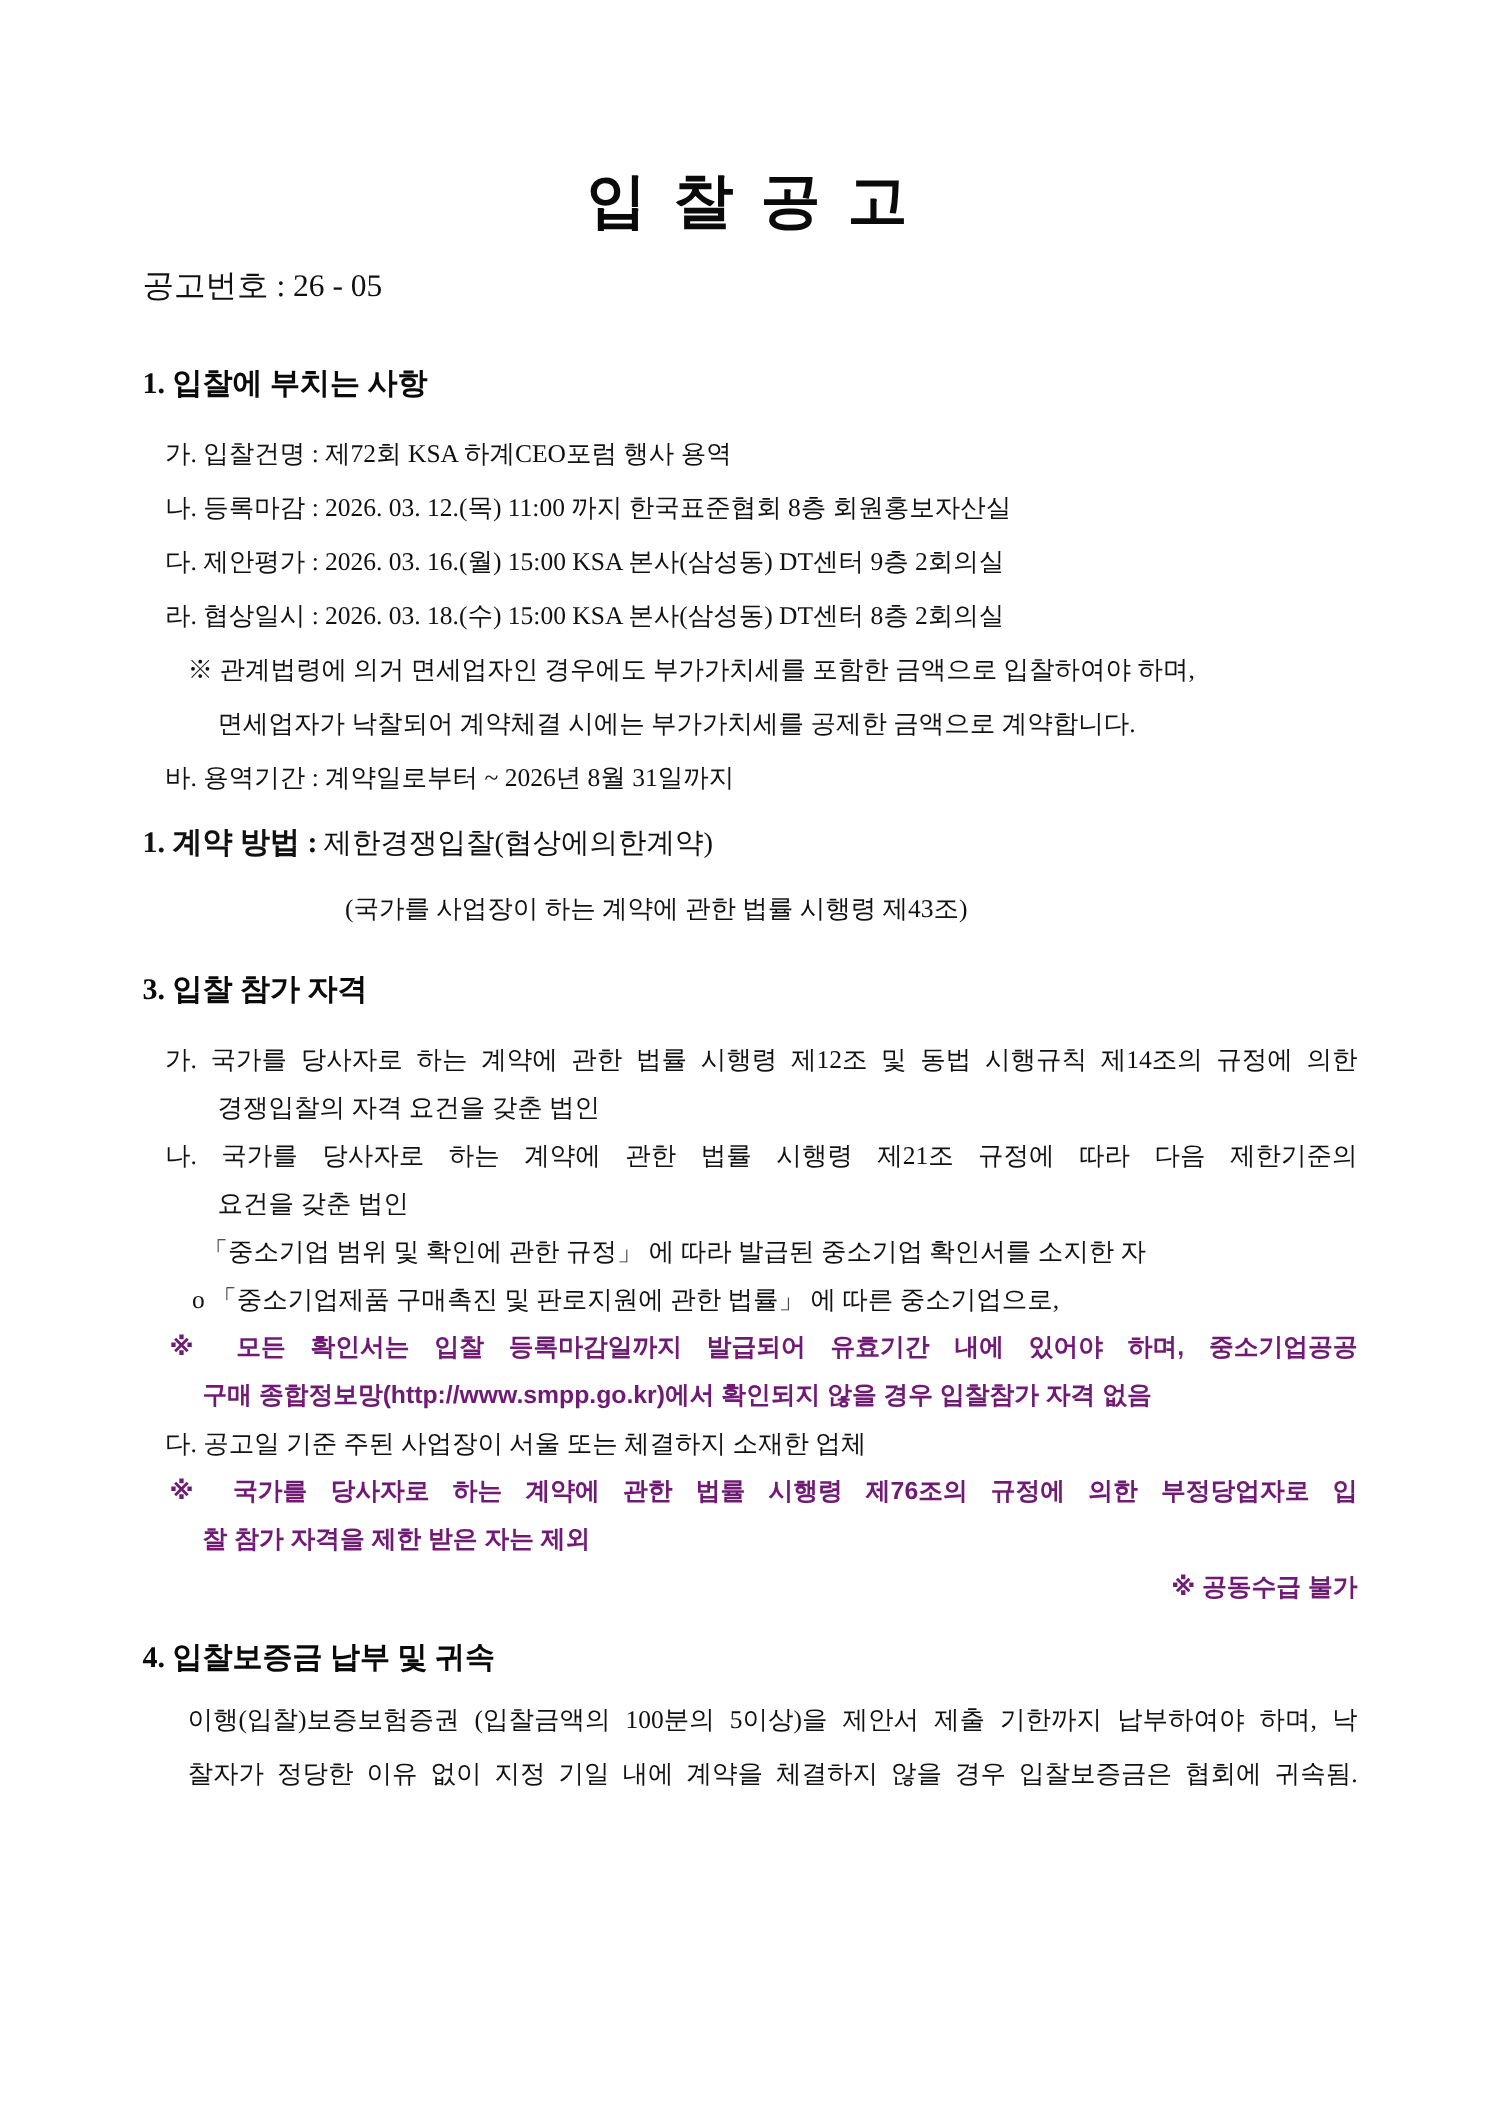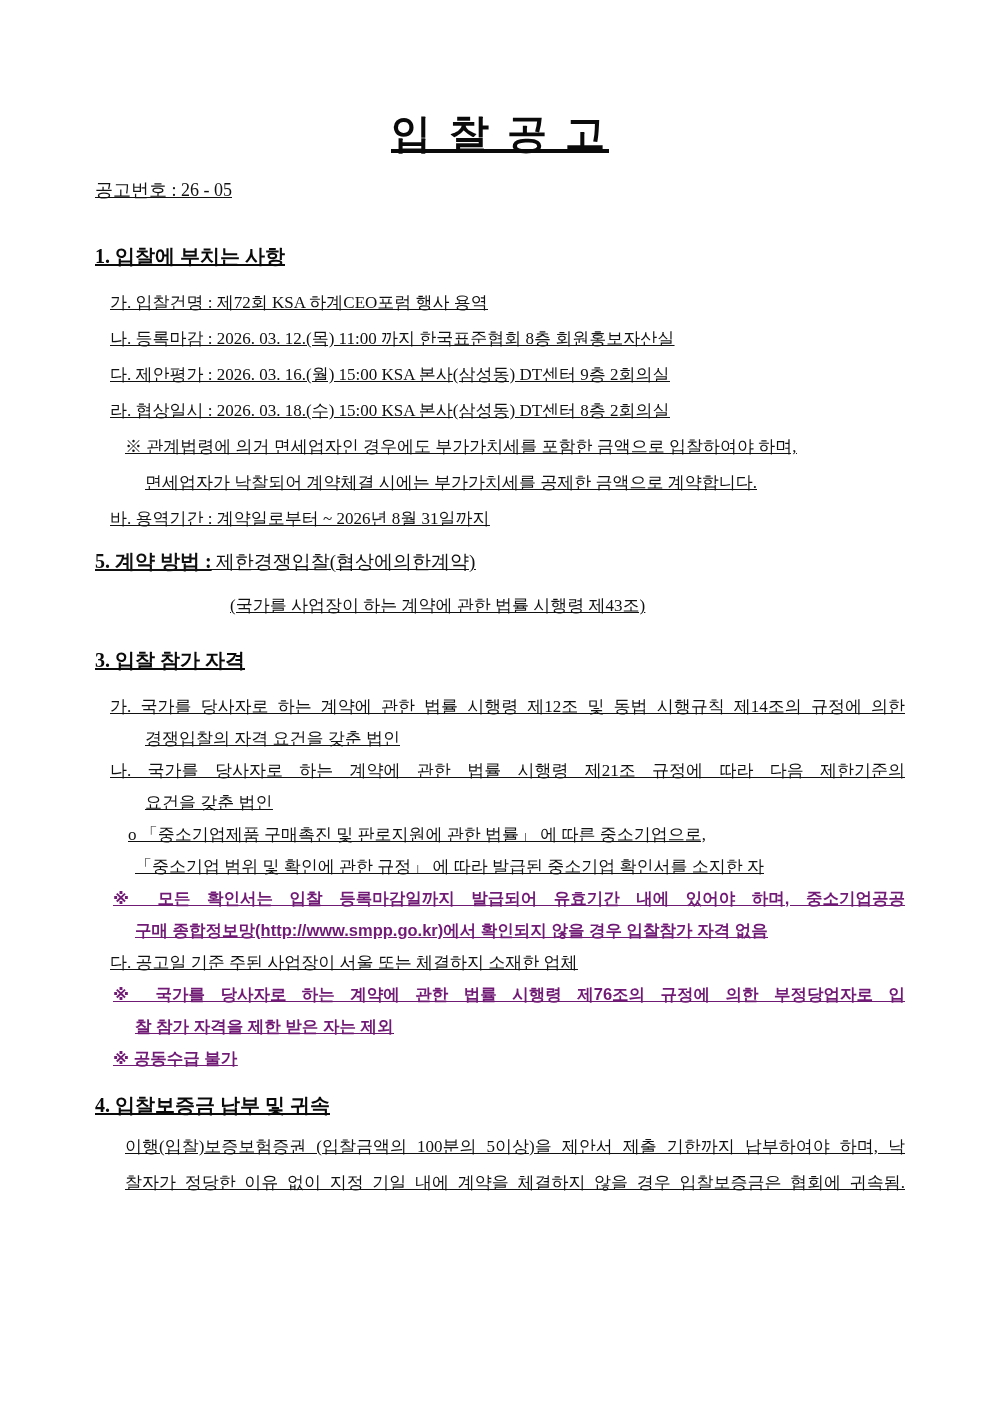--- a/index.html
+++ b/index.html
@@ -1,15 +1,15 @@
 <!DOCTYPE html>
 <html><head>
 <meta charset="utf-8">
 <style>
-  * { margin: 0; padding: 0; box-sizing: border-box; text-decoration: underline; }
+  * { margin: 0; padding: 0; box-sizing: border-box; }
   html, body { background: #ffffff; }
   .page {
     position: relative;
     width: 992px;
     height: 1403px;
     margin: 0 auto;
     background: #ffffff;
     color: #111111;
     font-family: "Liberation Serif", "DejaVu Serif", serif;
     padding: 110px 87px 40px 95px;
@@ -18,21 +18,21 @@
   .doc-title {
     text-align: center;
     font-size: 40px;
     font-weight: 700;
     letter-spacing: 4px;
     line-height: 48px;
     color: #0a0a0a;
   }
   .notice-no {
     margin-top: 21px;
-    font-size: 18px;
+    font-size: 21px;
     line-height: 22px;
   }
   .s-heading {
     font-size: 20px;
     font-weight: 700;
     line-height: 26px;
     color: #0a0a0a;
   }
   .line {
     font-size: 17px;
@@ -51,21 +51,21 @@
     font-weight: 700;
     font-size: 16.5px;
     color: #701a75;
   }
   
   .ind-a { padding-left: 15px; }   
   .ind-b { padding-left: 30px; }   
   .ind-c { padding-left: 50px; }   
   .ind-o { padding-left: 33px; }   
   .ind-q { padding-left: 40px; }   
-  .ind-x { padding-left: 18px; }   
+  .ind-x { padding-left: 18px; text-align: right; }   
   .ind-s2 { padding-left: 135px; } 
   .mt-s1 { margin-top: 42px; margin-bottom: 22px; }
   .mt-s2 { margin-top: 18px; margin-bottom: 19px; }
   .mt-s3 { margin-top: 30px; margin-bottom: 22px; }
   .mt-s4 { margin-top: 22px; margin-bottom: 17px; }
   .s2-label { font-weight: 700; font-size: 20px; }
   .s2-value { font-weight: 400; font-size: 19px; }
 </style>
 </head>
 <body>
@@ -82,34 +82,34 @@
     <div class="line ind-a">나. 등록마감 : 2026. 03. 12.(목) 11:00 까지 한국표준협회 8층 회원홍보자산실</div>
     <div class="line ind-a">다. 제안평가 : 2026. 03. 16.(월) 15:00 KSA 본사(삼성동) DT센터 9층 2회의실</div>
     <div class="line ind-a">라. 협상일시 : 2026. 03. 18.(수) 15:00 KSA 본사(삼성동) DT센터 8층 2회의실</div>
     <div class="line ind-b">※ 관계법령에 의거 면세업자인 경우에도 부가가치세를 포함한 금액으로 입찰하여야 하며,</div>
     <div class="line ind-c">면세업자가 낙찰되어 계약체결 시에는 부가가치세를 공제한 금액으로 계약합니다.</div>
     <div class="line ind-a">바. 용역기간 : 계약일로부터 ~ 2026년 8월 31일까지</div>
   </div>
 
   <div>
     <div class="mt-s2">
-      <span class="s2-label">5. 계약 방법 :</span>
+      <span class="s2-label">1. 계약 방법 :</span>
       <span class="s2-value">제한경쟁입찰(협상에의한계약)</span>
     </div>
     <div class="line ind-s2">(국가를 사업장이 하는 계약에 관한 법률 시행령 제43조)</div>
   </div>
 
   <div>
     <div class="s-heading mt-s3">3. 입찰 참가 자격</div>
     <div class="line tight ind-a jl">가. 국가를 당사자로 하는 계약에 관한 법률 시행령 제12조 및 동법 시행규칙 제14조의 규정에 의한</div>
     <div class="line tight ind-c">경쟁입찰의 자격 요건을 갖춘 법인</div>
     <div class="line tight ind-a jl">나. 국가를 당사자로 하는 계약에 관한 법률 시행령 제21조 규정에 따라 다음 제한기준의</div>
     <div class="line tight ind-c">요건을 갖춘 법인</div>
+    <div class="line tight ind-q">「중소기업 범위 및 확인에 관한 규정」 에 따라 발급된 중소기업 확인서를 소지한 자</div>
     <div class="line tight ind-o">o 「중소기업제품 구매촉진 및 판로지원에 관한 법률」 에 따른 중소기업으로,</div>
-    <div class="line tight ind-q">「중소기업 범위 및 확인에 관한 규정」 에 따라 발급된 중소기업 확인서를 소지한 자</div>
     <div class="line tight ind-x jl bold-gothic">※ 모든 확인서는 입찰 등록마감일까지 발급되어 유효기간 내에 있어야 하며, 중소기업공공</div>
     <div class="line tight ind-q bold-gothic">구매 종합정보망(http://www.smpp.go.kr)에서 확인되지 않을 경우 입찰참가 자격 없음</div>
     <div class="line tight ind-a">다. 공고일 기준 주된 사업장이 서울 또는 체결하지 소재한 업체</div>
     <div class="line tight ind-x jl bold-gothic">※ 국가를 당사자로 하는 계약에 관한 법률 시행령 제76조의 규정에 의한 부정당업자로 입</div>
     <div class="line tight ind-q bold-gothic">찰 참가 자격을 제한 받은 자는 제외</div>
     <div class="line tight ind-x bold-gothic">※ 공동수급 불가</div>
   </div>
 
   <div>
     <div class="s-heading mt-s4">4. 입찰보증금 납부 및 귀속</div>

